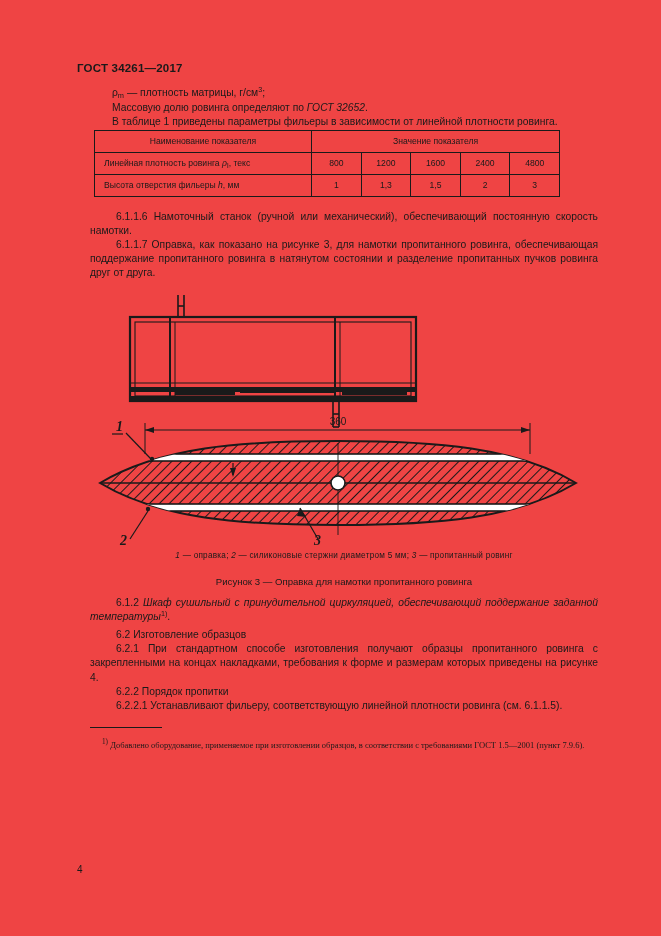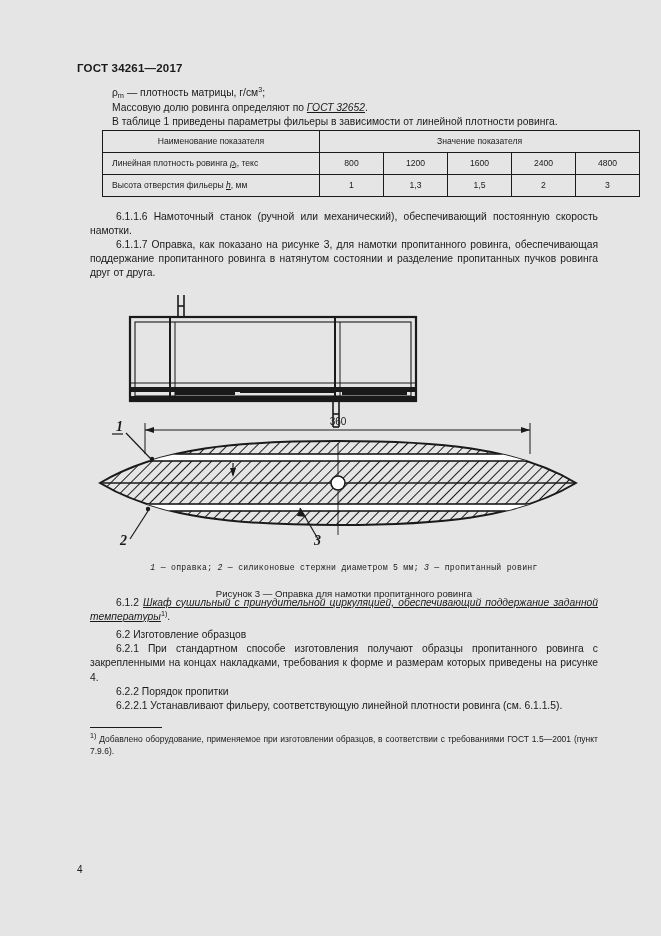--- a/index.html
+++ b/index.html
@@ -13,21 +13,21 @@
     position: relative;
     font-family: "Liberation Sans", sans-serif;
     color: #1a1a1a;
     overflow: hidden;
   }
   .page {
     position: absolute;
     left: 0; top: 0;
     width: 661px;
     height: 936px;
-    background: #e5e5e5;
+    background: #ef4444;
   }
   .header {
     position: absolute;
     left: 77px;
     top: 62px;
     font-size: 11.5px;
     font-weight: bold;
     letter-spacing: 0.2px;
   }
   .content {
@@ -45,34 +45,34 @@
   .rho { font-style: normal; }
   sub { font-size: 7.4px; vertical-align: baseline; position: relative; top: 2px; }
   sup { font-size: 7.2px; vertical-align: baseline; position: relative; top: -4px; }
   .para {
     font-size: 10.3px;
     line-height: 14.2px;
     margin: 0;
     text-align: justify;
   }
   .indent { text-indent: 26px; }
-  .ital { font-style: italic; text-decoration: underline; }
+  .ital { font-style: italic; }
   .bold { font-weight: normal; }
 
   
   .tbl-caption {
     font-size: 9.2px;
     letter-spacing: 2.2px;
     margin: 18px 0 5px 0;
     color: #2a2a2a;
   }
   table.t1 {
     border-collapse: collapse;
-    width: 538px;
-    margin-left: 12px;
+    width: 466px;
+    margin-left: 4px;
     table-layout: fixed;
   }
   table.t1 td, table.t1 th {
     border: 1px solid #1a1a1a;
     font-size: 8.6px;
     font-weight: normal;
     text-align: center;
     padding: 5px 2px;
     line-height: 11px;
   }
@@ -86,42 +86,42 @@
   
   .figure {
     position: relative;
     width: 508px;
     height: 292px;
     margin-top: 14px;
   }
   .figcap-items {
     font-size: 8.2px;
     text-align: center;
-    margin-top: 14px;
+    margin-top: 2px;
     letter-spacing: 0.25px;
-    font-family: Liberation Mono, monospace;
   }
   .figcap-items .num { font-style: italic; }
   .figcap-title {
     font-size: 9.6px;
     text-align: center;
     margin-top: 16px;
   }
 
   .footnote-rule {
     width: 72px;
     height: 1px;
     background: #1a1a1a;
     margin: 14px 0 6px 0;
   }
   .footnote {
     font-size: 8.5px;
     line-height: 11.6px;
     text-align: justify;
-    margin: 0;
+    margin: 12px;
+    font-family: Liberation Serif, serif;
   }
   .pageno {
     position: absolute;
     left: 77px;
     top: 864px;
     font-size: 10px;
   }
   .gap-sm { height: 9px; }
   .gap-md { height: 13px; }
 </style>

